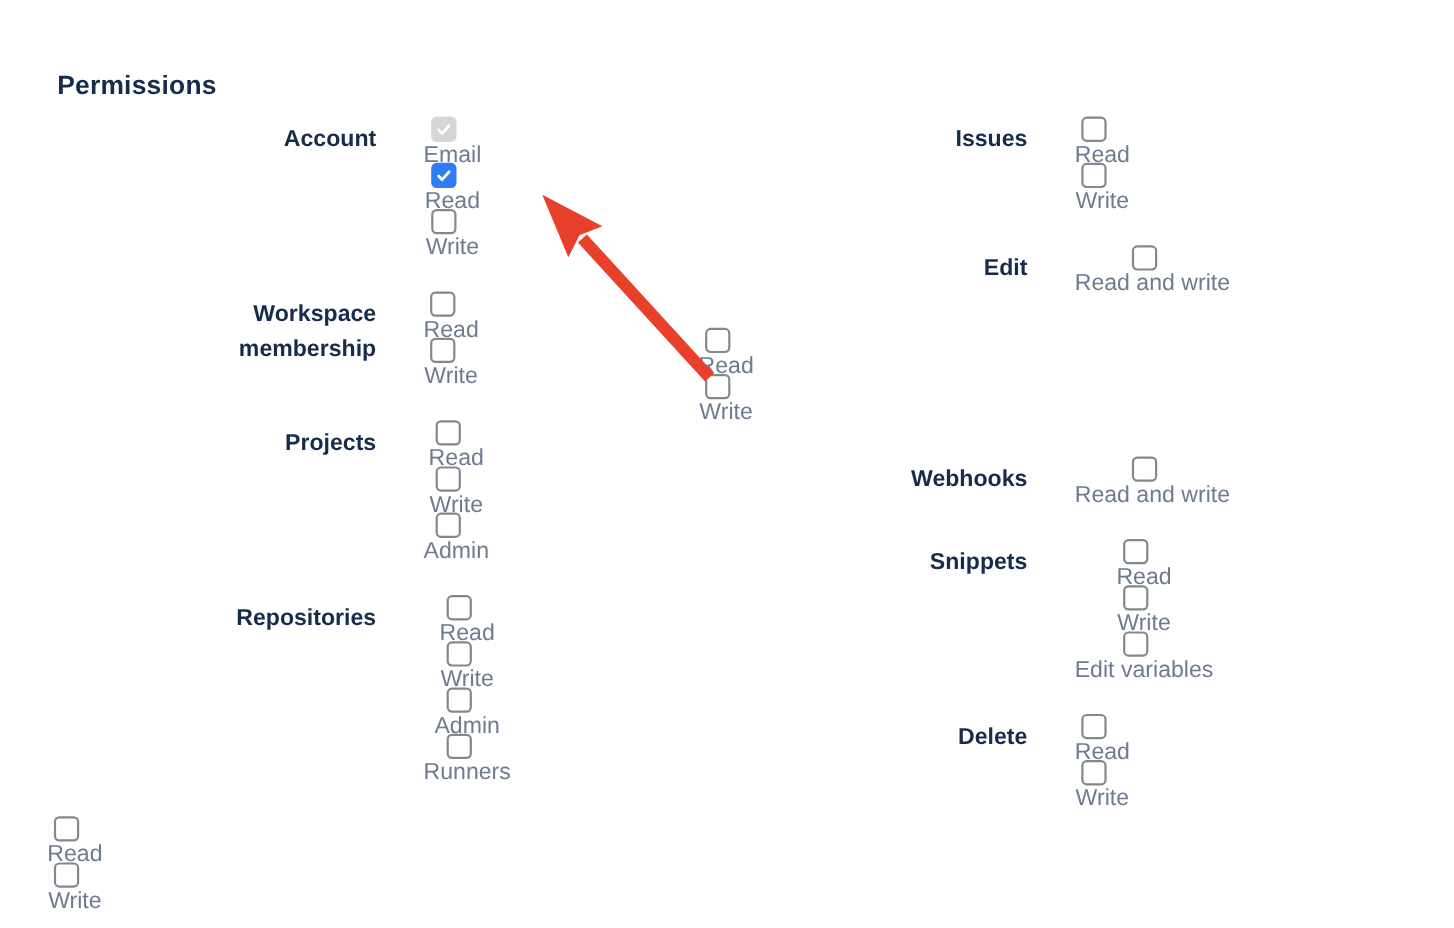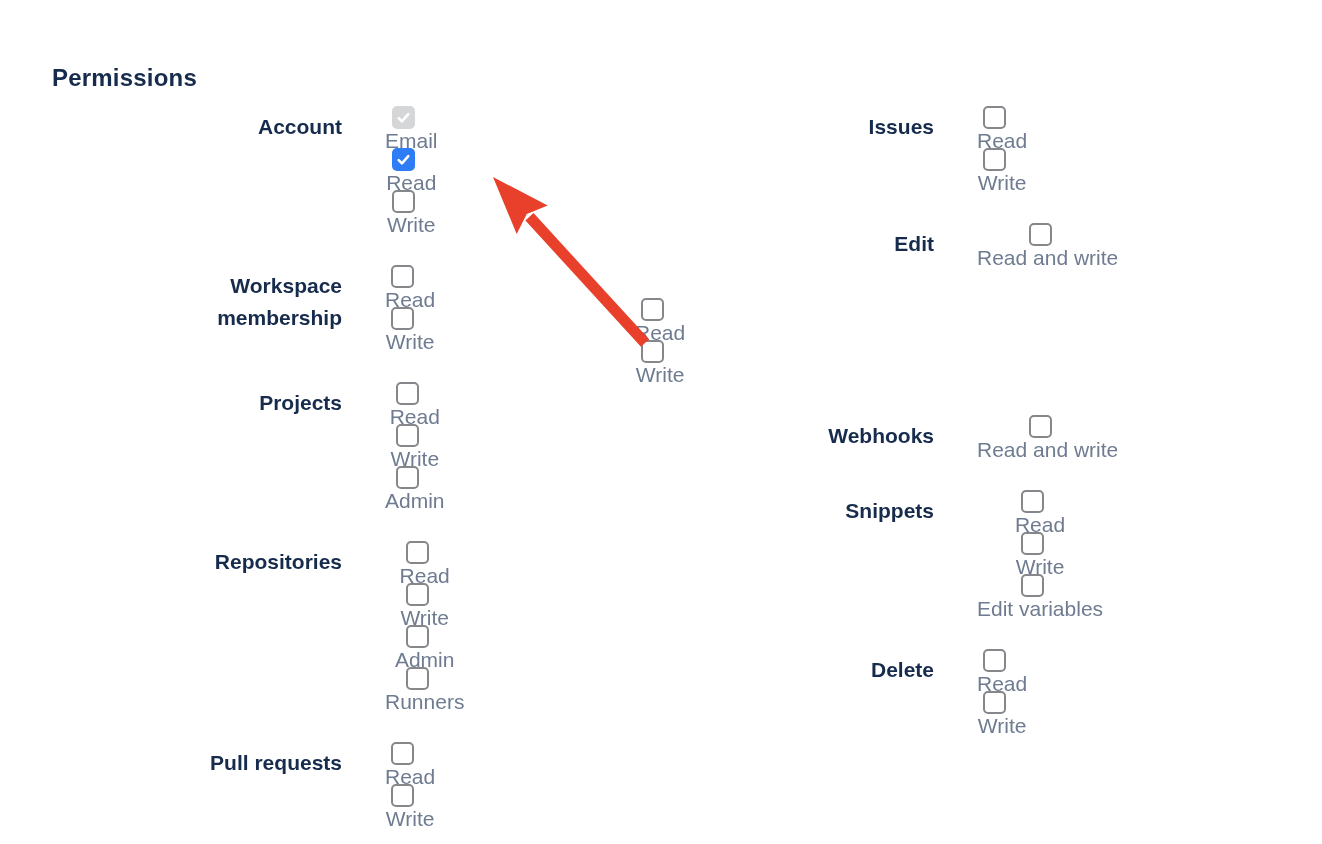--- a/index.html
+++ b/index.html
@@ -161,21 +161,20 @@
           <span class="cb unchecked"></span>
           <span class="row-label">Admin</span>
         </label>
         <label class="row">
           <span class="cb unchecked"></span>
           <span class="row-label">Runners</span>
         </label>
       </div>
     </div>
     <div class="group">
-      <div class="group-label">Pull requests</div>
       <div class="rows">
         <label class="row">
           <span class="cb unchecked"></span>
           <span class="row-label">Read</span>
         </label>
         <label class="row">
           <span class="cb unchecked"></span>
           <span class="row-label">Write</span>
         </label>
       </div>

